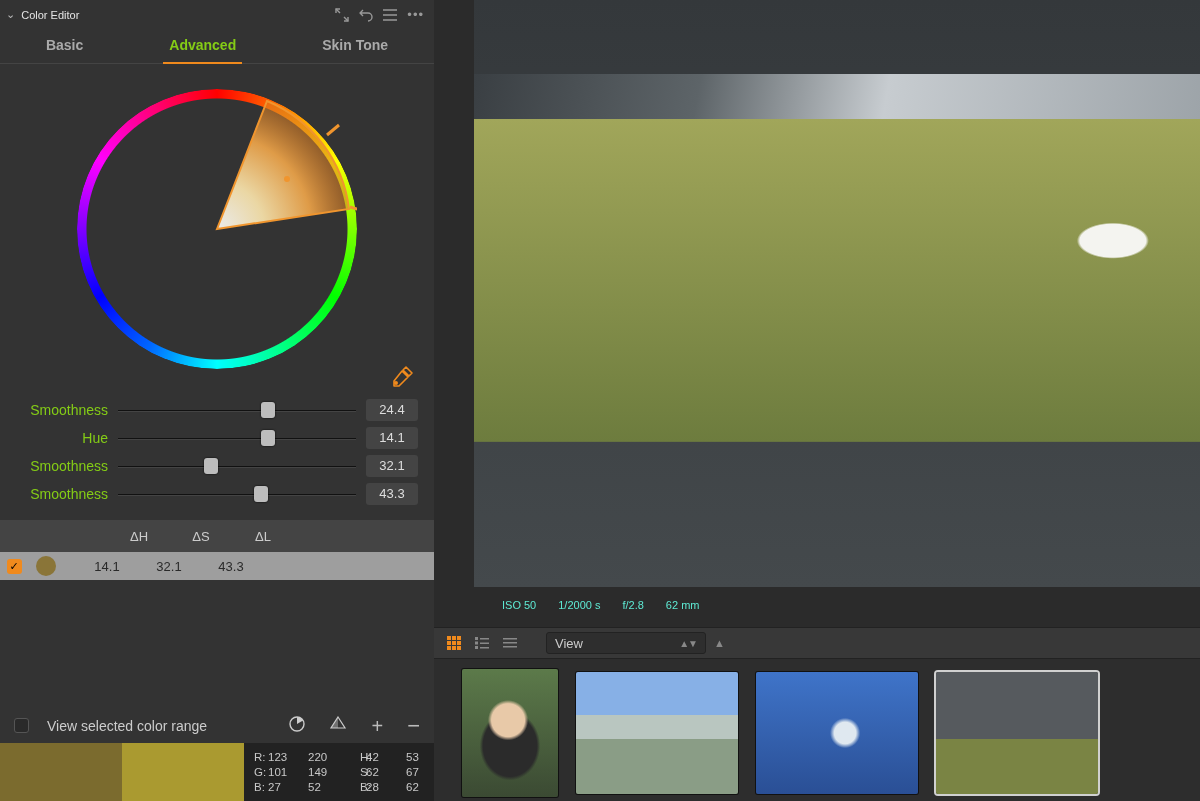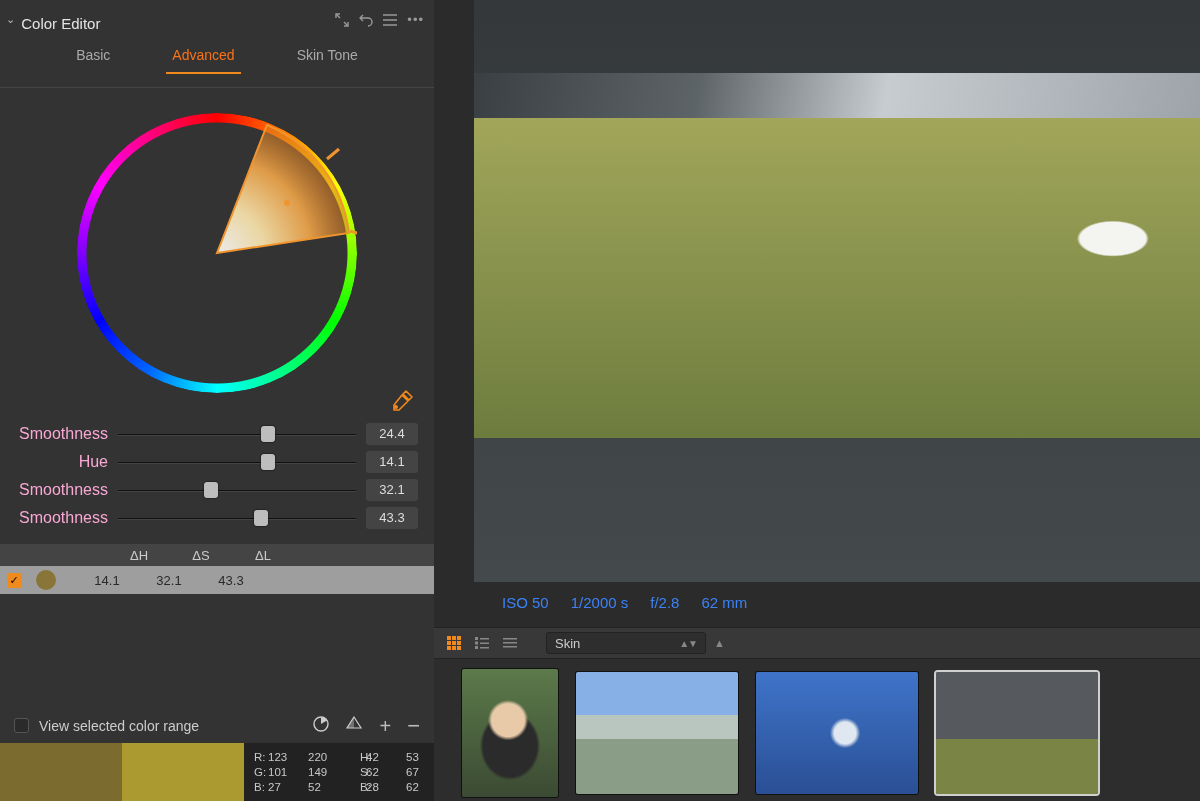--- a/index.html
+++ b/index.html
@@ -3,67 +3,67 @@
 <meta charset="utf-8">
 <style>
   * { box-sizing: border-box; margin: 0; padding: 0; font-family: -apple-system, "Helvetica Neue", Arial, sans-serif; }
   html, body { width: 1200px; height: 801px; background: #1e1e1e; color: #ccc; overflow: hidden; }
   .app { display: flex; width: 100%; height: 100%; }
 
   
   .panel { width: 434px; height: 100%; background: #333; display: flex; flex-direction: column; font-size: 13px; }
   .panel-header { display: flex; align-items: center; padding: 7px 10px 5px 6px; }
   .panel-header .chev { color:#bbb; font-size:11px; margin-right:6px; }
-  .panel-title { flex:1; color:#e4e4e4; font-size:15px;margin-top:8px; }
+  .panel-title { flex:1; color:#e4e4e4; font-size:11px; }
   .panel-header .hicon { color:#999; margin-left:10px; font-size:13px; cursor:pointer; }
   .panel-header .hicon svg { display:block; }
 
-  .tabs { display:flex; justify-content:center; gap:50px; padding:6px 0 14px 0; font-size:14px; color:#aaa; border-bottom:1px solid #444; }
+  .tabs { display:flex; justify-content:center; gap:74px; padding:6px 0 0 0; font-size:14px; color:#aaa; border-bottom:1px solid #444;font-weight:bold; }
   .tab { padding:4px 6px 9px 6px; cursor:pointer; }
-  .tab.active { color:#f97316; border-bottom:2px solid #f08a1d; margin-bottom:-1px; }
+  .tab.active { color:#84cc16; border-bottom:2px solid #f08a1d; margin-bottom:-1px; }
 
   
   .wheel-wrap { position:relative; width:100%; height:330px; display:flex; align-items:center; justify-content:center; }
   .wheel {
     width:280px; height:280px; border-radius:50%;
     background: conic-gradient(
       from 180deg,
       #00ffff, #0066ff, #0000ff, #8000ff, #ff00ff,
       #ff0080, #ff0000, #ff8000, #ffff00, #80ff00, #00ff00, #00ff80, #00ffff
     );
     -webkit-mask: radial-gradient(circle, transparent 130px, black 131px, black 140px, transparent 141px);
             mask: radial-gradient(circle, transparent 130px, black 131px, black 140px, transparent 141px);
     position:absolute;
   }
   .wheel-overlay { position:absolute; width:280px; height:280px; }
   .picker-icon { position:absolute; right:20px; bottom:4px; color:#f08a1d; }
 
   
   .sliders { padding:2px 16px 6px 16px; }
   .slider-row { display:flex; align-items:center; height:28px; gap:10px; }
-  .slider-label { width:92px; text-align:right; color:#f9a8d4; font-size:16px; }
+  .slider-label { width:92px; text-align:right; color:#84cc16; font-size:14px; }
   .slider-track { flex:1; height:22px; position:relative; }
   .slider-track .line { position:absolute; top:50%; left:0; right:0; height:2px; background:#202020; border-top:1px solid #111; border-bottom:1px solid #444; }
   .slider-track .thumb { position:absolute; top:50%; width:14px; height:16px; background:#bdbdbd; border-radius:3px; transform:translate(-50%,-50%); box-shadow:0 0 2px #000; cursor:pointer; }
   .slider-val { width:52px; height:22px; background:#444; color:#ddd; text-align:center; line-height:22px; border-radius:3px; font-size:13px; }
 
   
-  .delta-head { display:flex; background:#444; color:#ccc; font-size:13px; margin-top:6px; height:22px; align-items:center; }
+  .delta-head { display:flex; background:#444; color:#ccc; font-size:13px; margin-top:6px; height:32px; align-items:center; }
   .delta-head .spacer { width:108px; }
   .delta-head .col { width:62px; text-align:center; }
   .delta-row { display:flex; background:#9e9e9e; color:#2a2a2a; height:28px; align-items:center; font-size:13px; }
   .delta-row .chk { width:28px; display:flex; justify-content:center; }
   .chkbox { width:15px; height:15px; border-radius:3px; background:#f08a1d; display:flex; align-items:center; justify-content:center; color:#000; font-size:11px; }
   .delta-row .swatch { width:20px; height:20px; border-radius:50%; background:#8a7538; margin:0 20px 0 8px; }
   .delta-row .col { width:62px; text-align:center; }
 
   .flexgrow { flex:1; }
 
   
-  .opts-row { display:flex; align-items:center; padding:8px 14px; gap:10px; }
+  .opts-row { display:flex; align-items:center; padding:8px 14px; gap:18px; }
   .opts-row .emptychk { width:15px; height:15px; border:1px solid #555; border-radius:3px; background:#2a2a2a; }
   .opts-row .lbl { flex:1; color:#ccc; font-size:14px; }
   .opts-row .ibtn { color:#bbb; margin-left:6px; cursor:pointer; }
 
   
   .swatch-row { display:flex; height:58px; }
   .bigswatch { flex:0 0 122px; }
   .s1 { background:#7b6b2e; }
   .s2 { background:#aa9a30; }
   .readout { flex:1; background:#222; color:#c8c8c8; font-family:Menlo,Consolas,monospace; font-size:11.5px; padding:6px 10px; display:grid; grid-template-columns: 14px 40px 40px 18px 40px 40px; grid-auto-rows:15px; align-items:center; }
@@ -75,21 +75,21 @@
   .viewer { flex:1; background:#2b2b2b; padding:0 0 0 40px; display:flex; flex-direction:column; }
   .preview {
     flex:1; margin-top:0;
     
     background:
       radial-gradient(ellipse 60px 30px at 88% 41%, #f4f4f0 0 55%, transparent 60%), 
       linear-gradient(#a1a65a,#6d7c3e) 0 45%/100% 55% no-repeat, 
       linear-gradient(100deg,#3a3f43 0%, #5d6468 30%, #c7ccd0 55%, #9aa1a6 100%) 0 18%/100% 30% no-repeat, 
       linear-gradient(#34383b,#44494c); 
   }
-  .meta { color:#3b82f6; font-size:15px; padding:12px 0 16px 28px; display:flex; gap:22px; }
+  .meta { color:#5eead4; font-size:11px; padding:12px 0 16px 28px; display:flex; gap:22px; }
 
   .browser-bar { height:32px; background:#383838; border-top:1px solid #222; border-bottom:1px solid #222; display:flex; align-items:center; padding:0 10px; gap:8px; }
   .viewbtn { display:inline-flex; width:20px; height:16px; align-items:center; justify-content:center; color:#888; cursor:pointer; }
   .viewbtn.active { color:#f08a1d; }
   .sort-select { background:#2e2e2e; border:1px solid #222; border-radius:3px; color:#ccc; height:22px; width:160px; display:flex; align-items:center; padding:0 8px; font-size:13px; justify-content:space-between; cursor:pointer; }
   .sort-select .updn { color:#888; font-size:10px; letter-spacing:-1px; }
   .sortdir { color:#888; font-size:11px; cursor:pointer; }
 
   .filmstrip { height:142px; background:#2d2d2d; display:flex; align-items:center; gap:18px; padding:6px 12px 0 28px; overflow:hidden; }
   .thumb { width:162px; height:122px; border-radius:2px; background:#555; box-shadow:0 0 0 1px #111; flex:0 0 auto; cursor:pointer; }
@@ -295,21 +295,21 @@
       </span>
       <span class="viewbtn">
         <svg width="14" height="12" viewBox="0 0 14 12">
             <rect x="0" y="1" width="14" height="1.5" fill="currentColor"></rect>
             <rect x="0" y="5" width="14" height="1.5" fill="currentColor"></rect>
             <rect x="0" y="9" width="14" height="1.5" fill="currentColor"></rect>
           </svg>
       </span>
       <div style="width:10px;"></div>
       <div class="sort-select">
-        <span>Skin</span>
+        <span>View</span>
         <span class="updn">▲▼</span>
       </div>
       <span class="sortdir">▲</span>
     </div>
 
     <div class="filmstrip">
       <div class="thumb portrait t1"></div>
       <div class="thumb t2"></div>
       <div class="thumb t3"></div>
       <div class="thumb t4 selected"></div>

